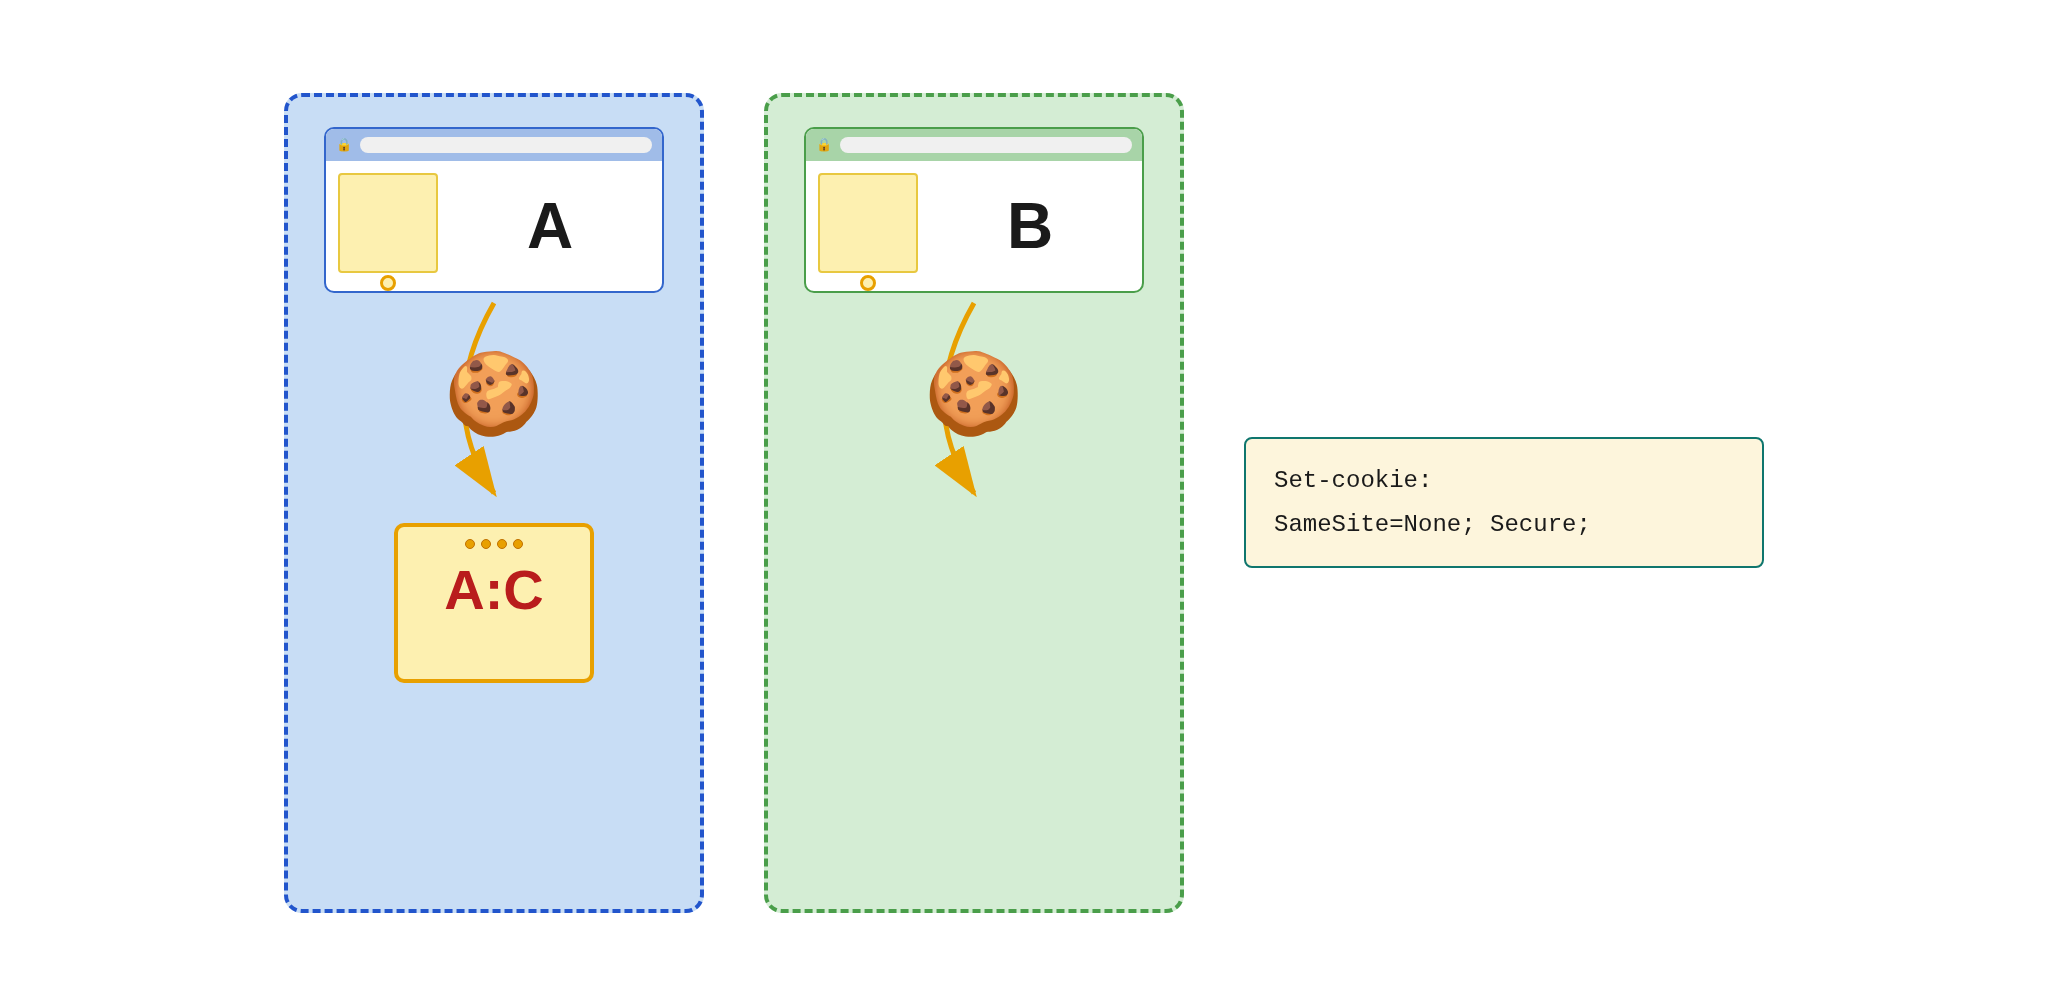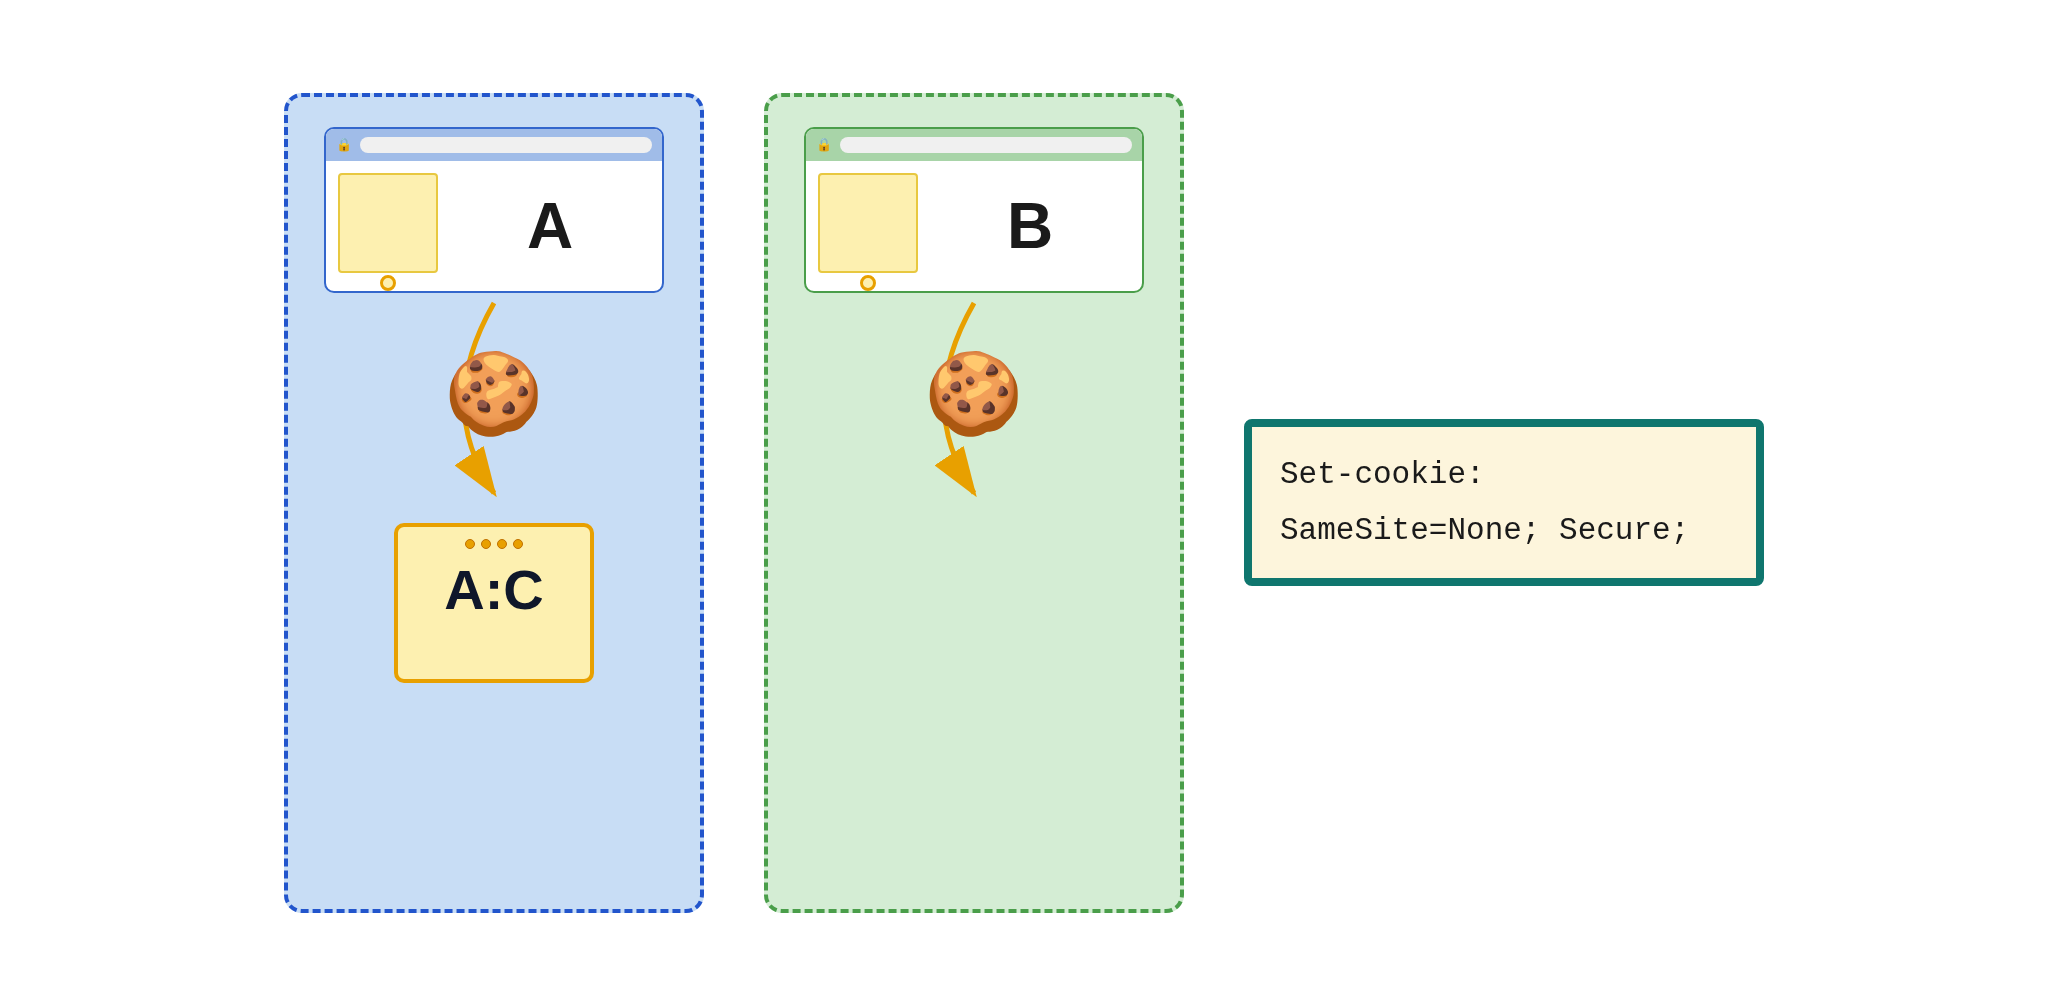--- a/index.html
+++ b/index.html
@@ -184,31 +184,31 @@
       width: 10px;
       height: 10px;
       border-radius: 50%;
       background: #e8a000;
       border: 1.5px solid #c07000;
     }
 
     .storage-label {
       font-size: 56px;
       font-weight: 900;
-      color: #0f172a;
+      color: #b91c1c;
     }
 
     
     .cookie-header {
       background: #fdf5dc;
-      border: 8px solid #0f766e;
+      border: 2px solid #0f766e;
       border-radius: 8px;
       padding: 20px 28px;
       font-family: 'Courier New', Courier, monospace;
-      font-size: 31px;
+      font-size: 24px;
       line-height: 1.8;
       color: #1a1a1a;
       min-width: 520px;
     }
 
     .cookie-header .bold {
       font-weight: 900;
       font-style: normal;
     }
 

